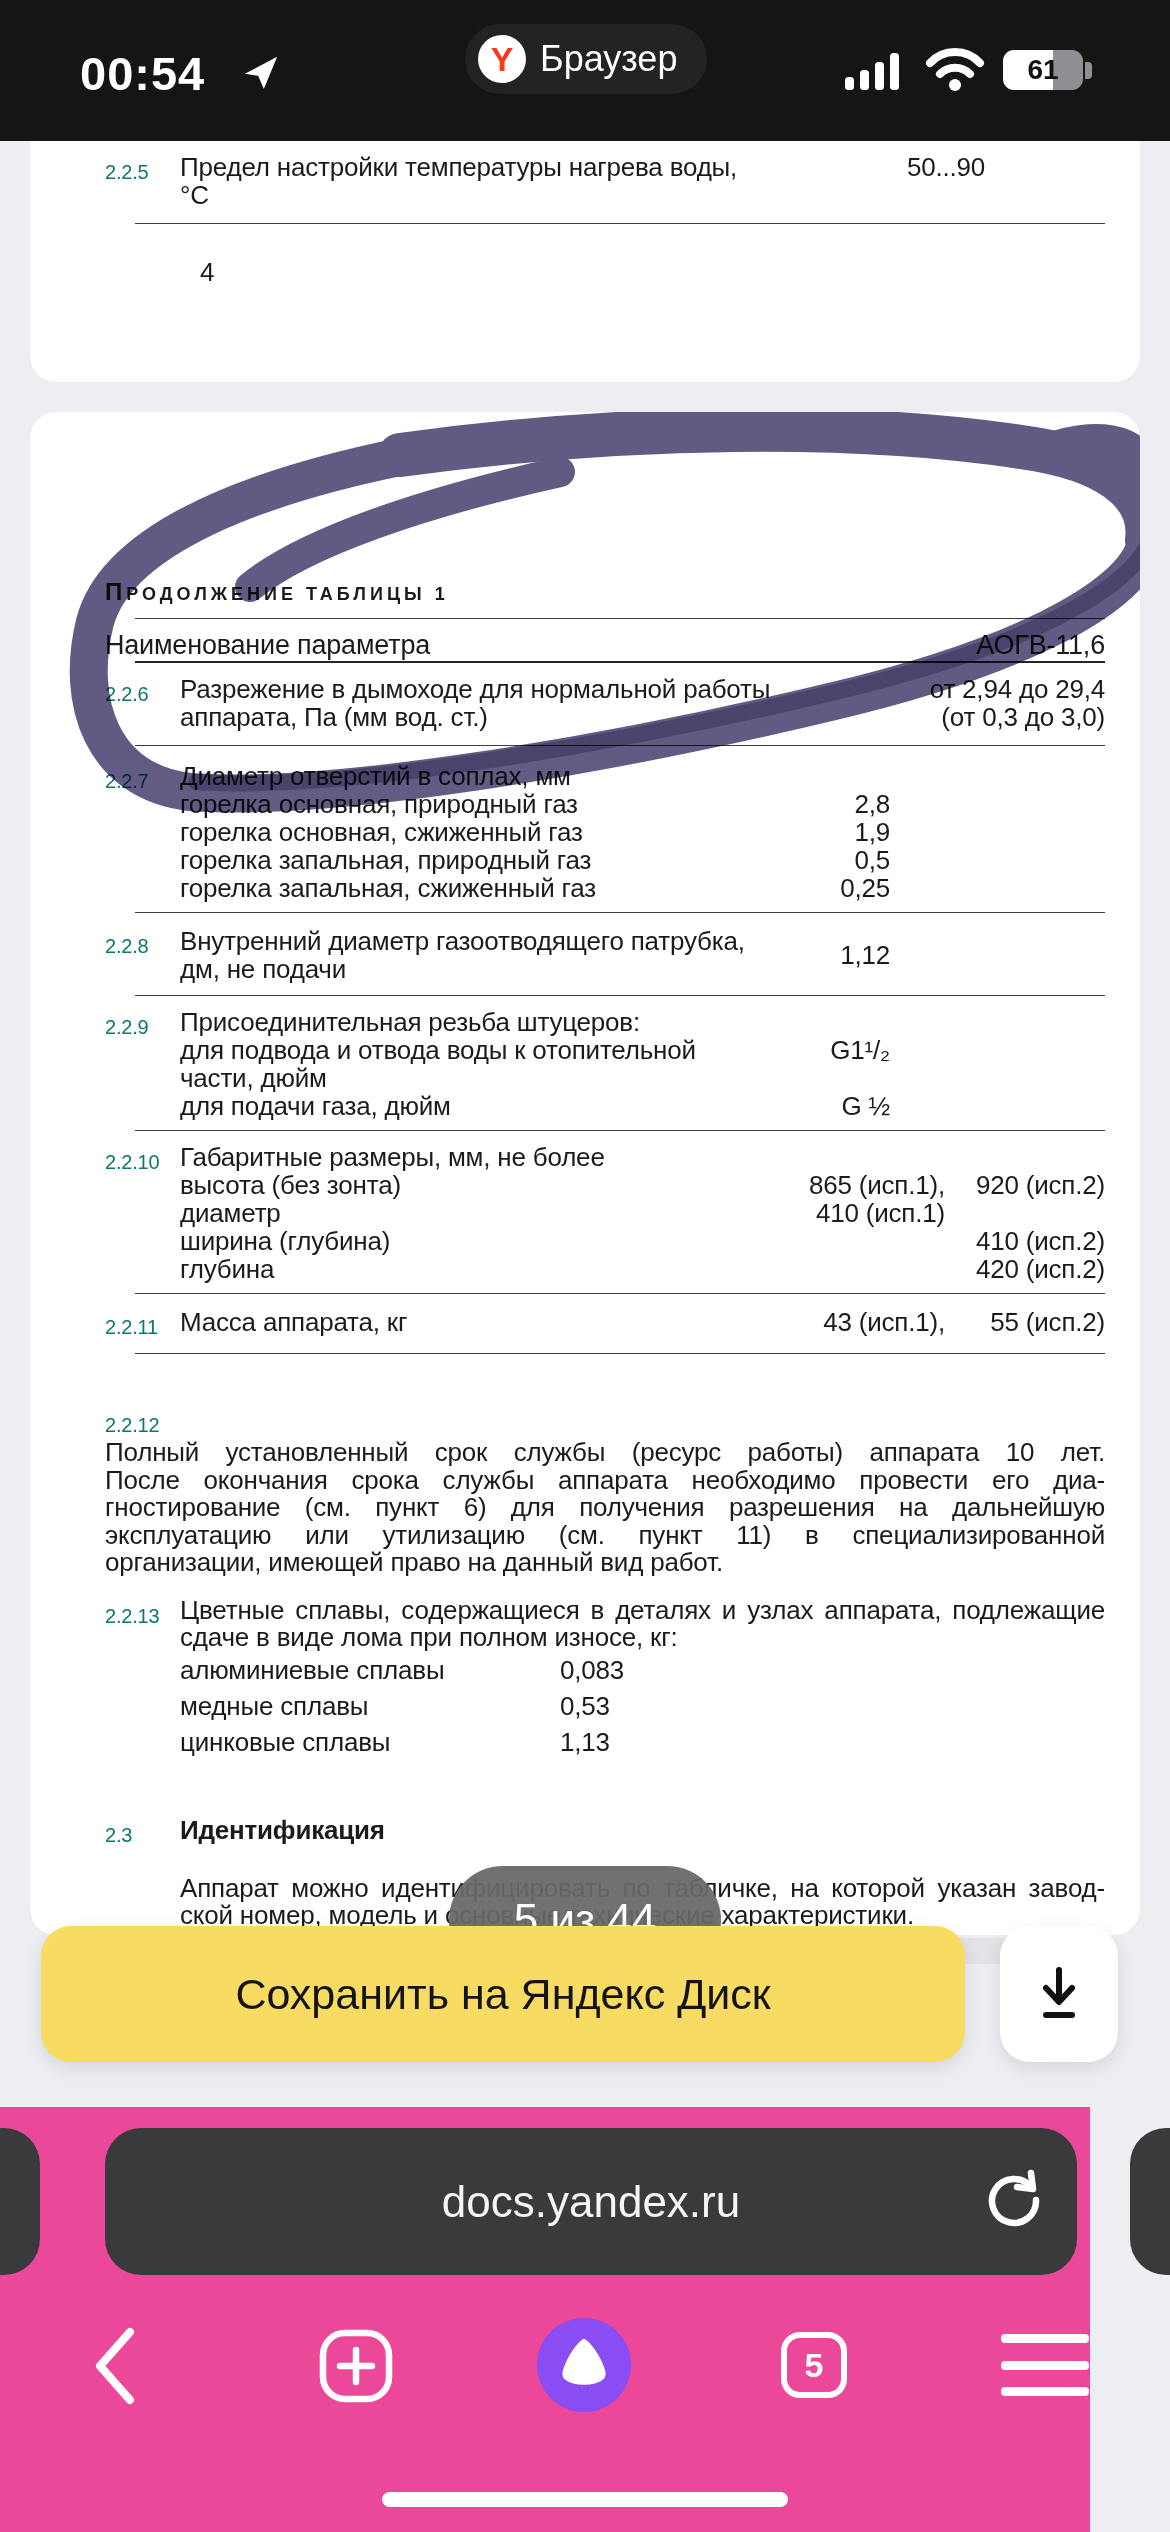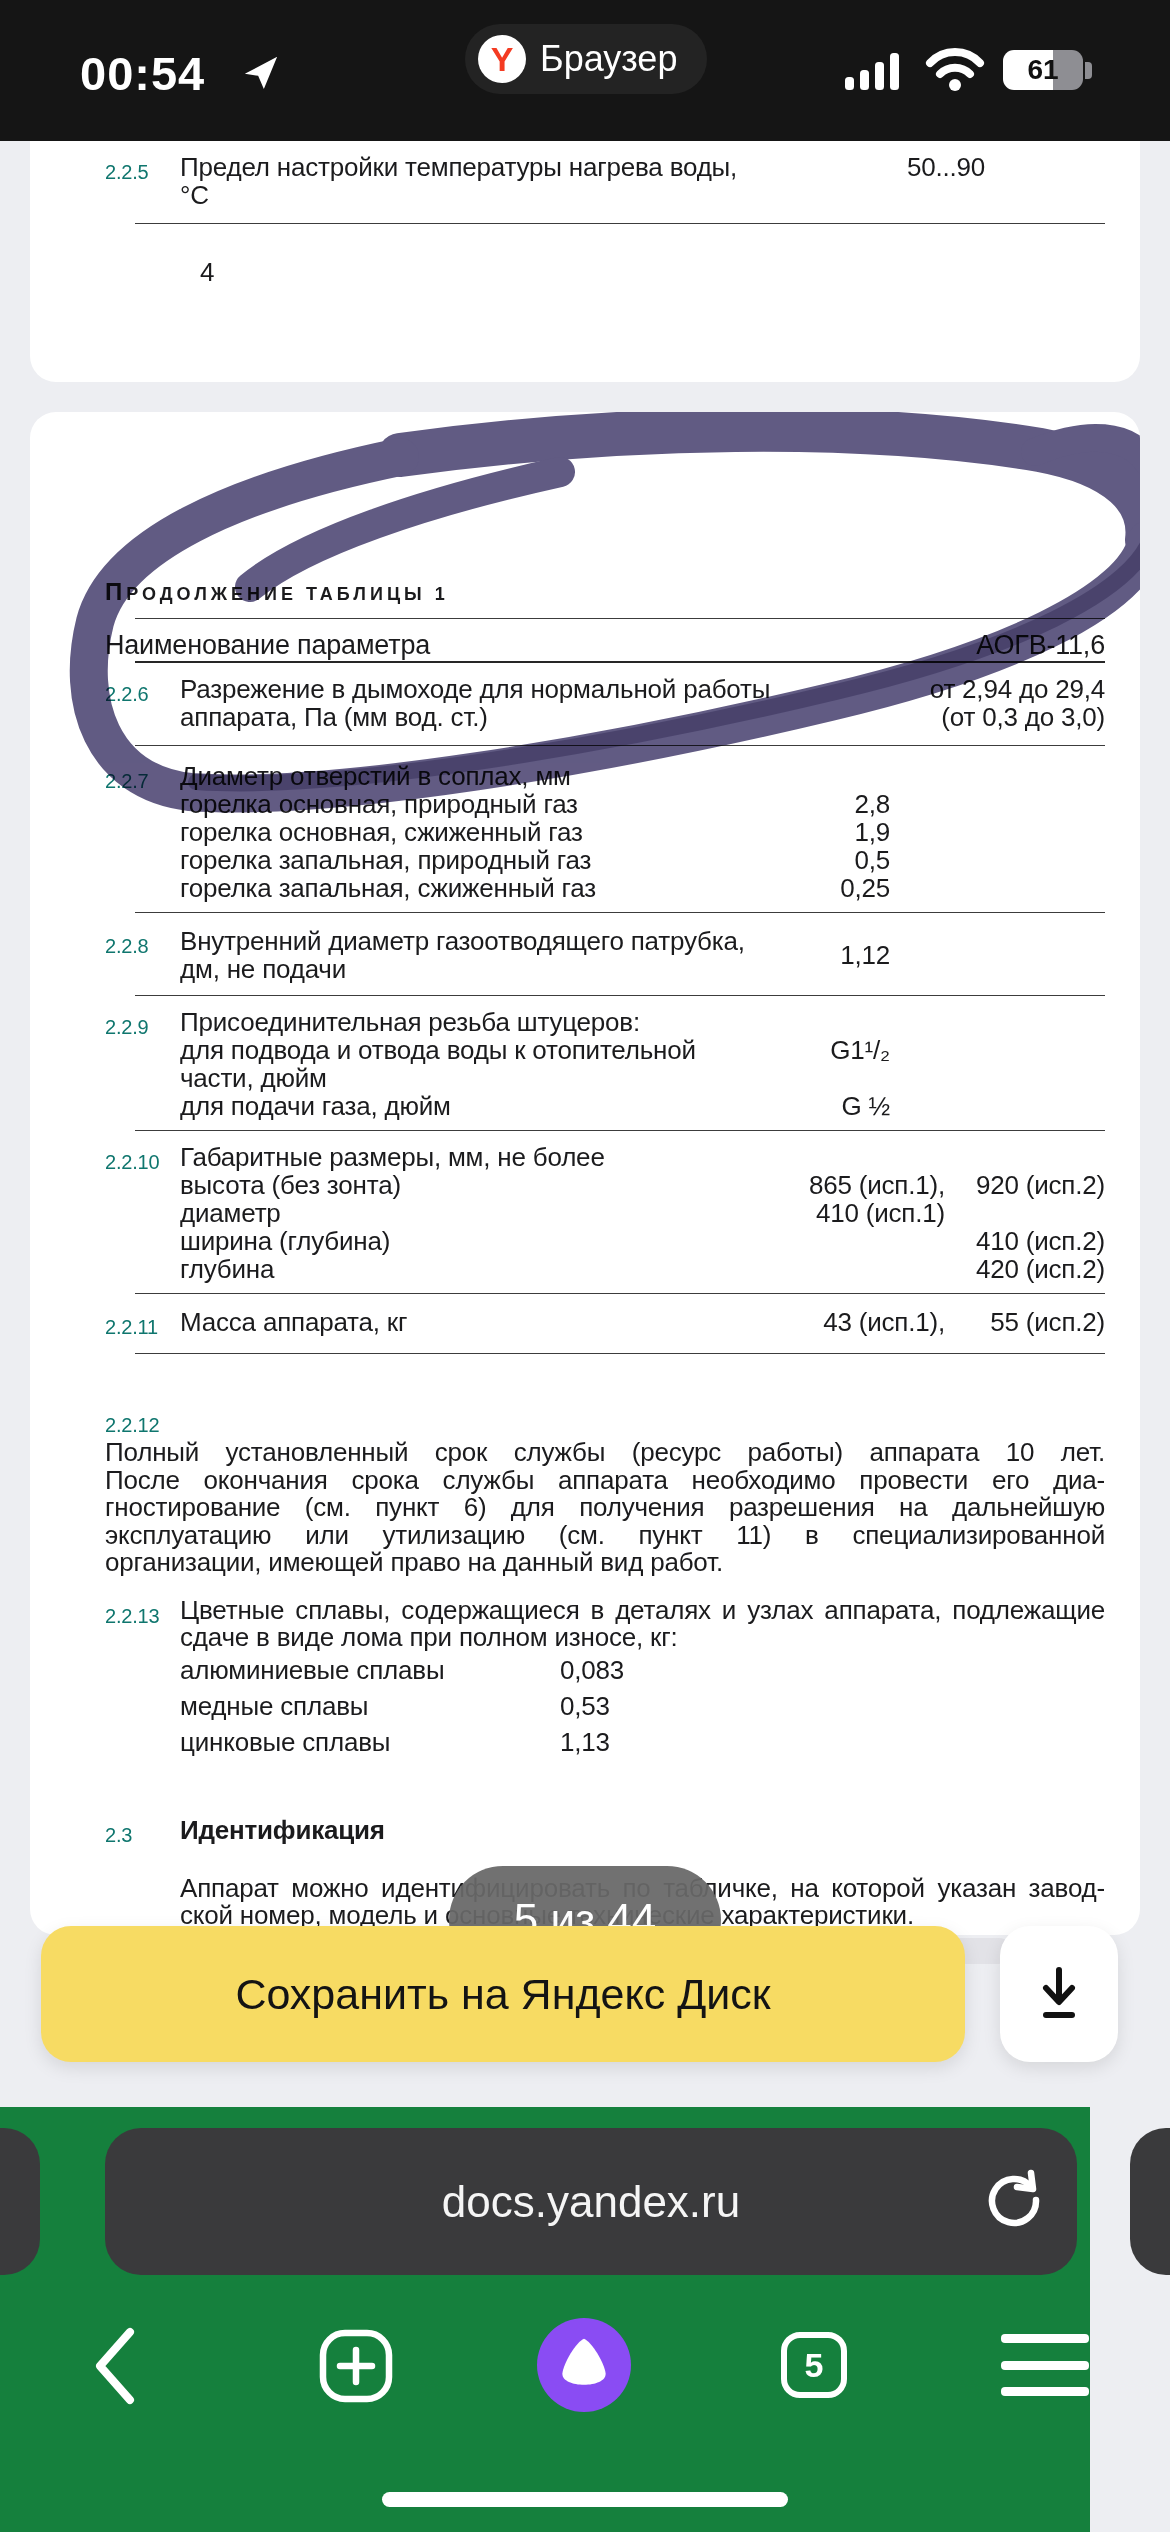--- a/index.html
+++ b/index.html
@@ -59,21 +59,21 @@
   .scroll-chip { position:absolute; left:940px; top:1938px; width:72px; height:26px; border-radius:13px; background:#e2e2e7; z-index:5; }
   .save-btn { position:absolute; left:41px; top:1926px; width:924px; height:136px; border-radius:30px;
               background:#f7db63; border:none; color:#141414; font-size:43px; font-weight:500;
               font-family:"Liberation Sans",sans-serif; display:flex; align-items:center; justify-content:center;
               box-shadow:0 6px 18px rgba(0,0,0,0.10); z-index:7; cursor:pointer; }
   .dl-btn { position:absolute; left:1000px; top:1926px; width:118px; height:136px; border-radius:30px;
             background:#ffffff; border:none; display:flex; align-items:center; justify-content:center;
             box-shadow:0 6px 18px rgba(0,0,0,0.10); z-index:7; cursor:pointer; }
 
   
-  .chrome { position:absolute; left:0; top:2107px; width:1090px; height:425px; background:#15803d; z-index:9; }
+  .chrome { position:absolute; left:0; top:2107px; width:1090px; height:425px; background:#ec4899; z-index:9; }
   .omnibox { position:absolute; left:105px; top:21px; width:972px; height:147px; border-radius:36px;
              background:#3a3a3c; display:flex; align-items:center; justify-content:center; }
   .omnibox .url { color:#f5f5f5; font-size:44px; }
   .omni-refresh { position:absolute; right:30px; top:50%; transform:translateY(-50%); cursor:pointer; }
   .omni-frag { position:absolute; top:21px; width:86px; height:147px; border-radius:36px; background:#3a3a3c; }
   .frag-left { left:-46px; } .frag-right { left:1130px; }
   .navbar { position:absolute; left:0; top:205px; width:1170px; height:120px; }
   .nav-item { position:absolute; display:flex; align-items:center; justify-content:center; cursor:pointer; }
   .alice { left:537px; top:6px; width:94px; height:94px; border-radius:50%; background:#8a4cf3; }
   .tabs-box { left:781px; top:20px; width:66px; height:66px; border:6.5px solid #fff; border-radius:19px; }

